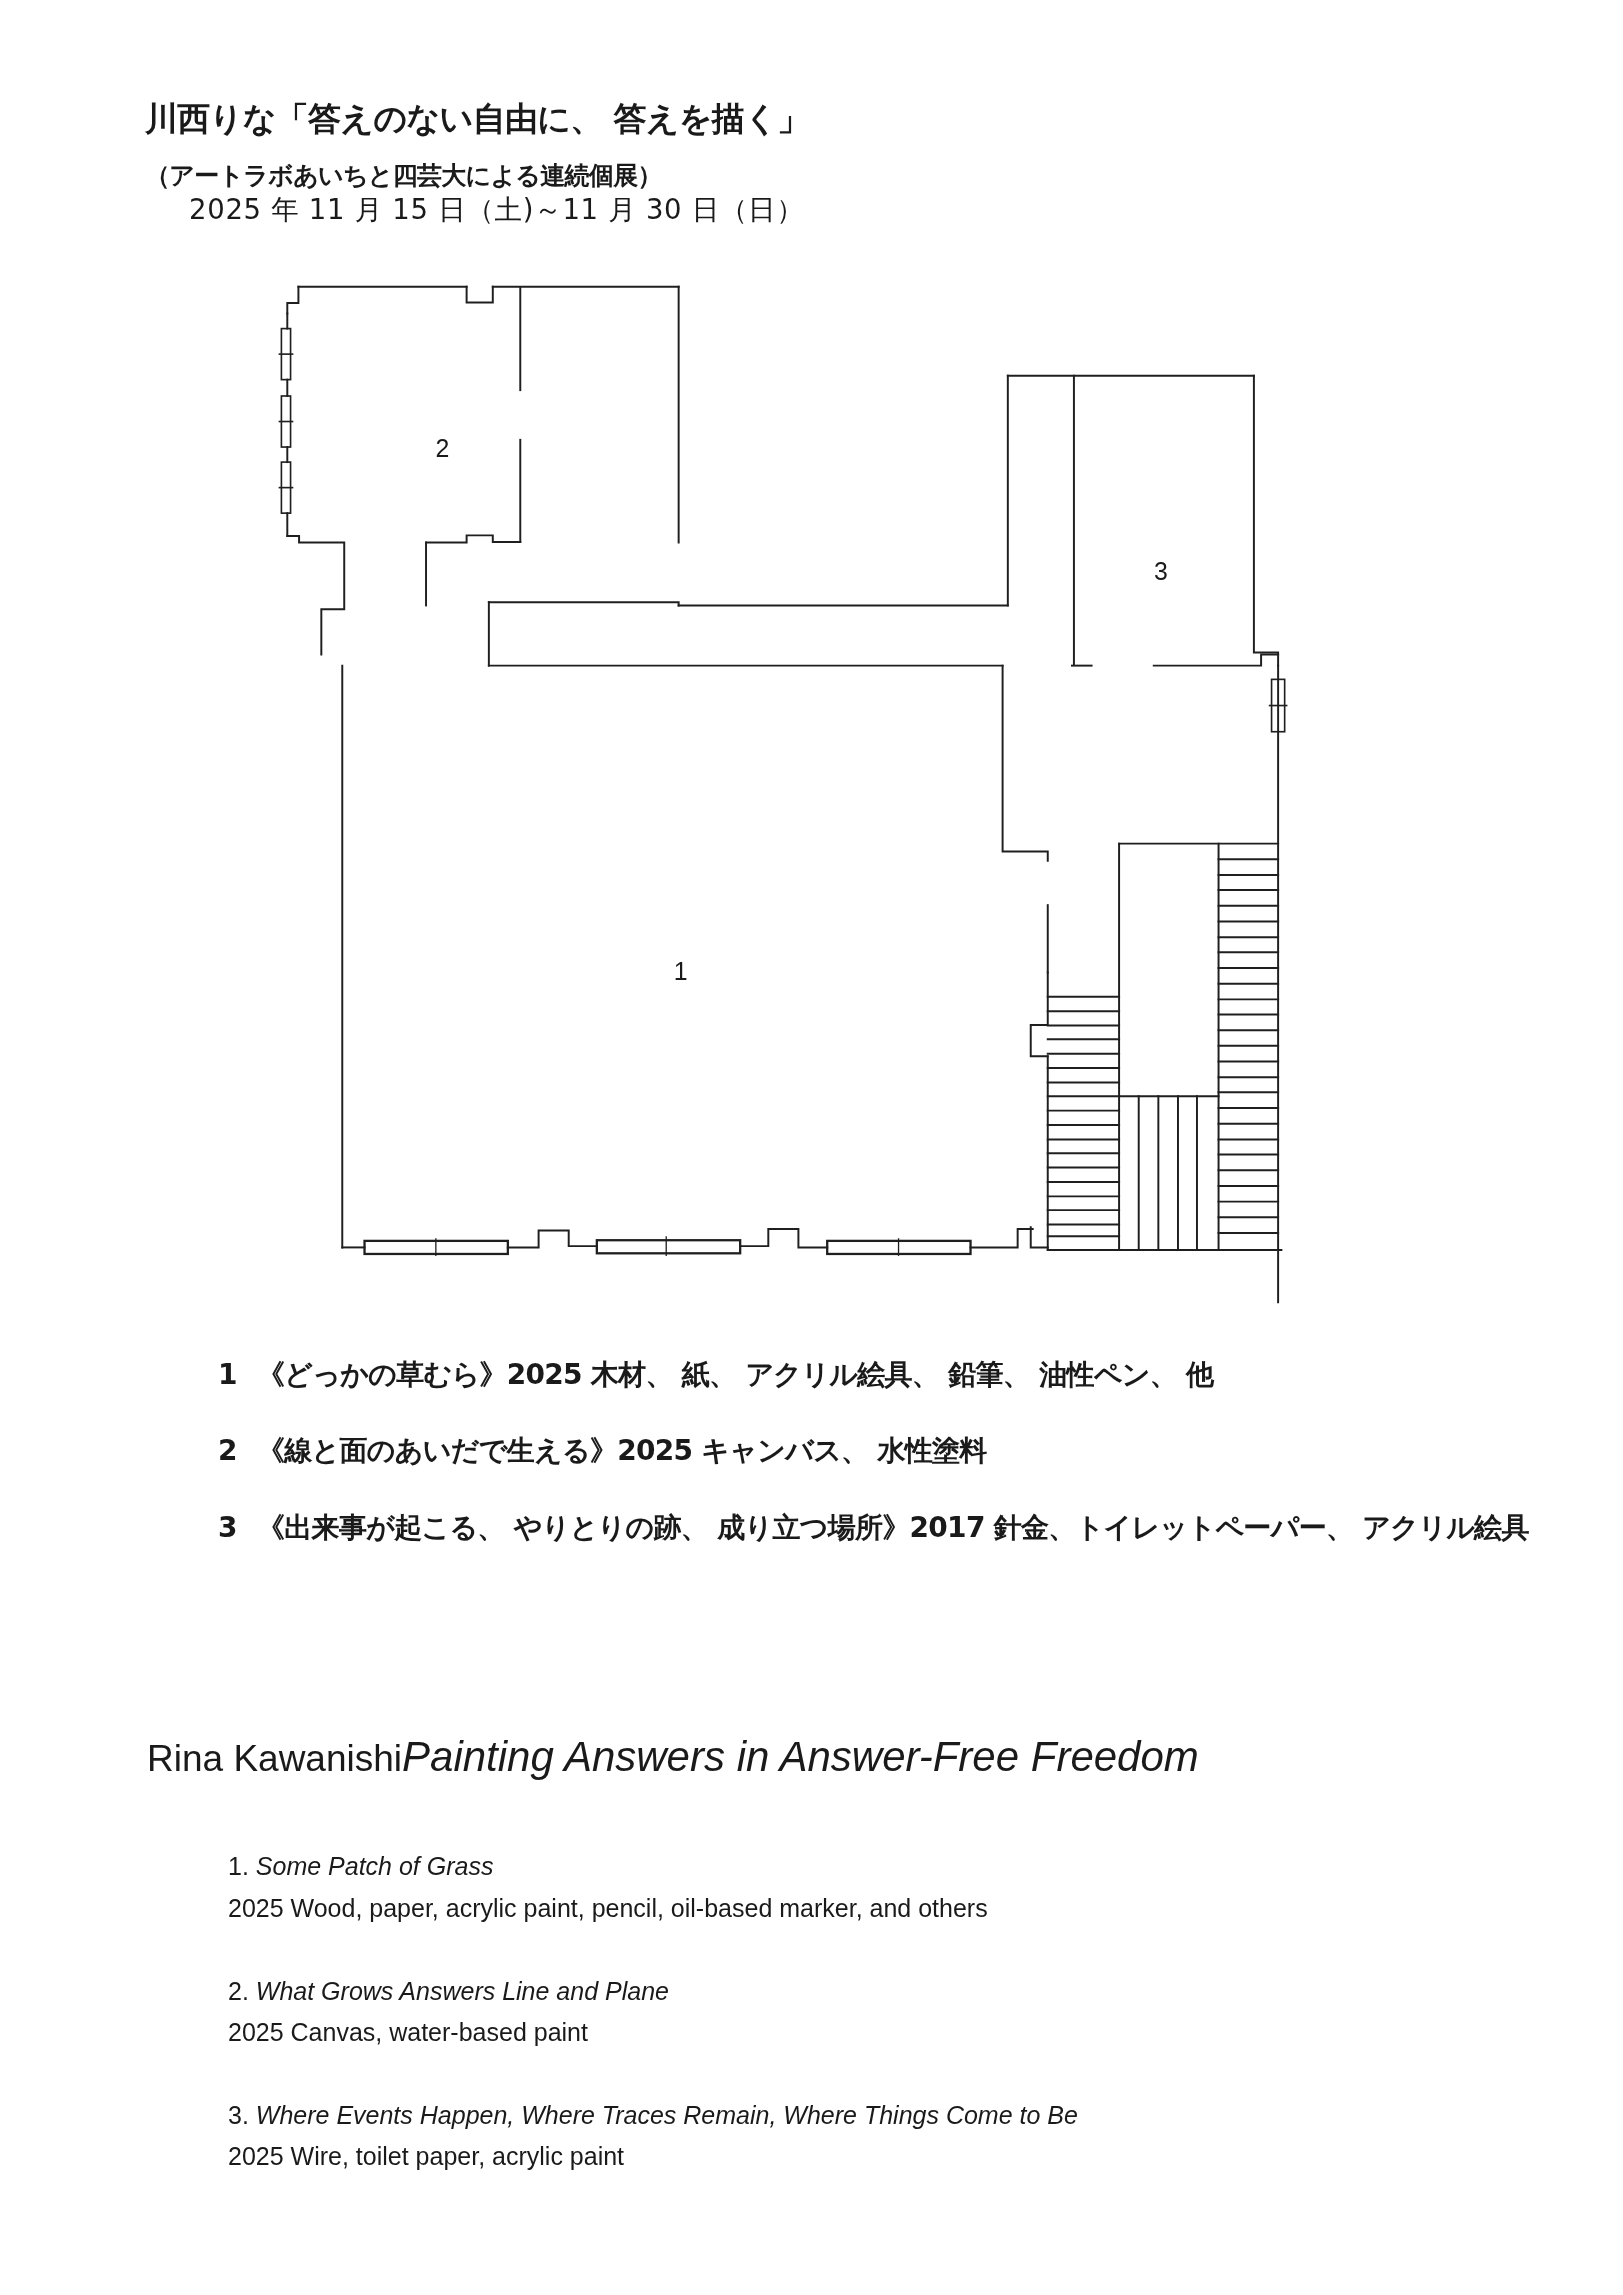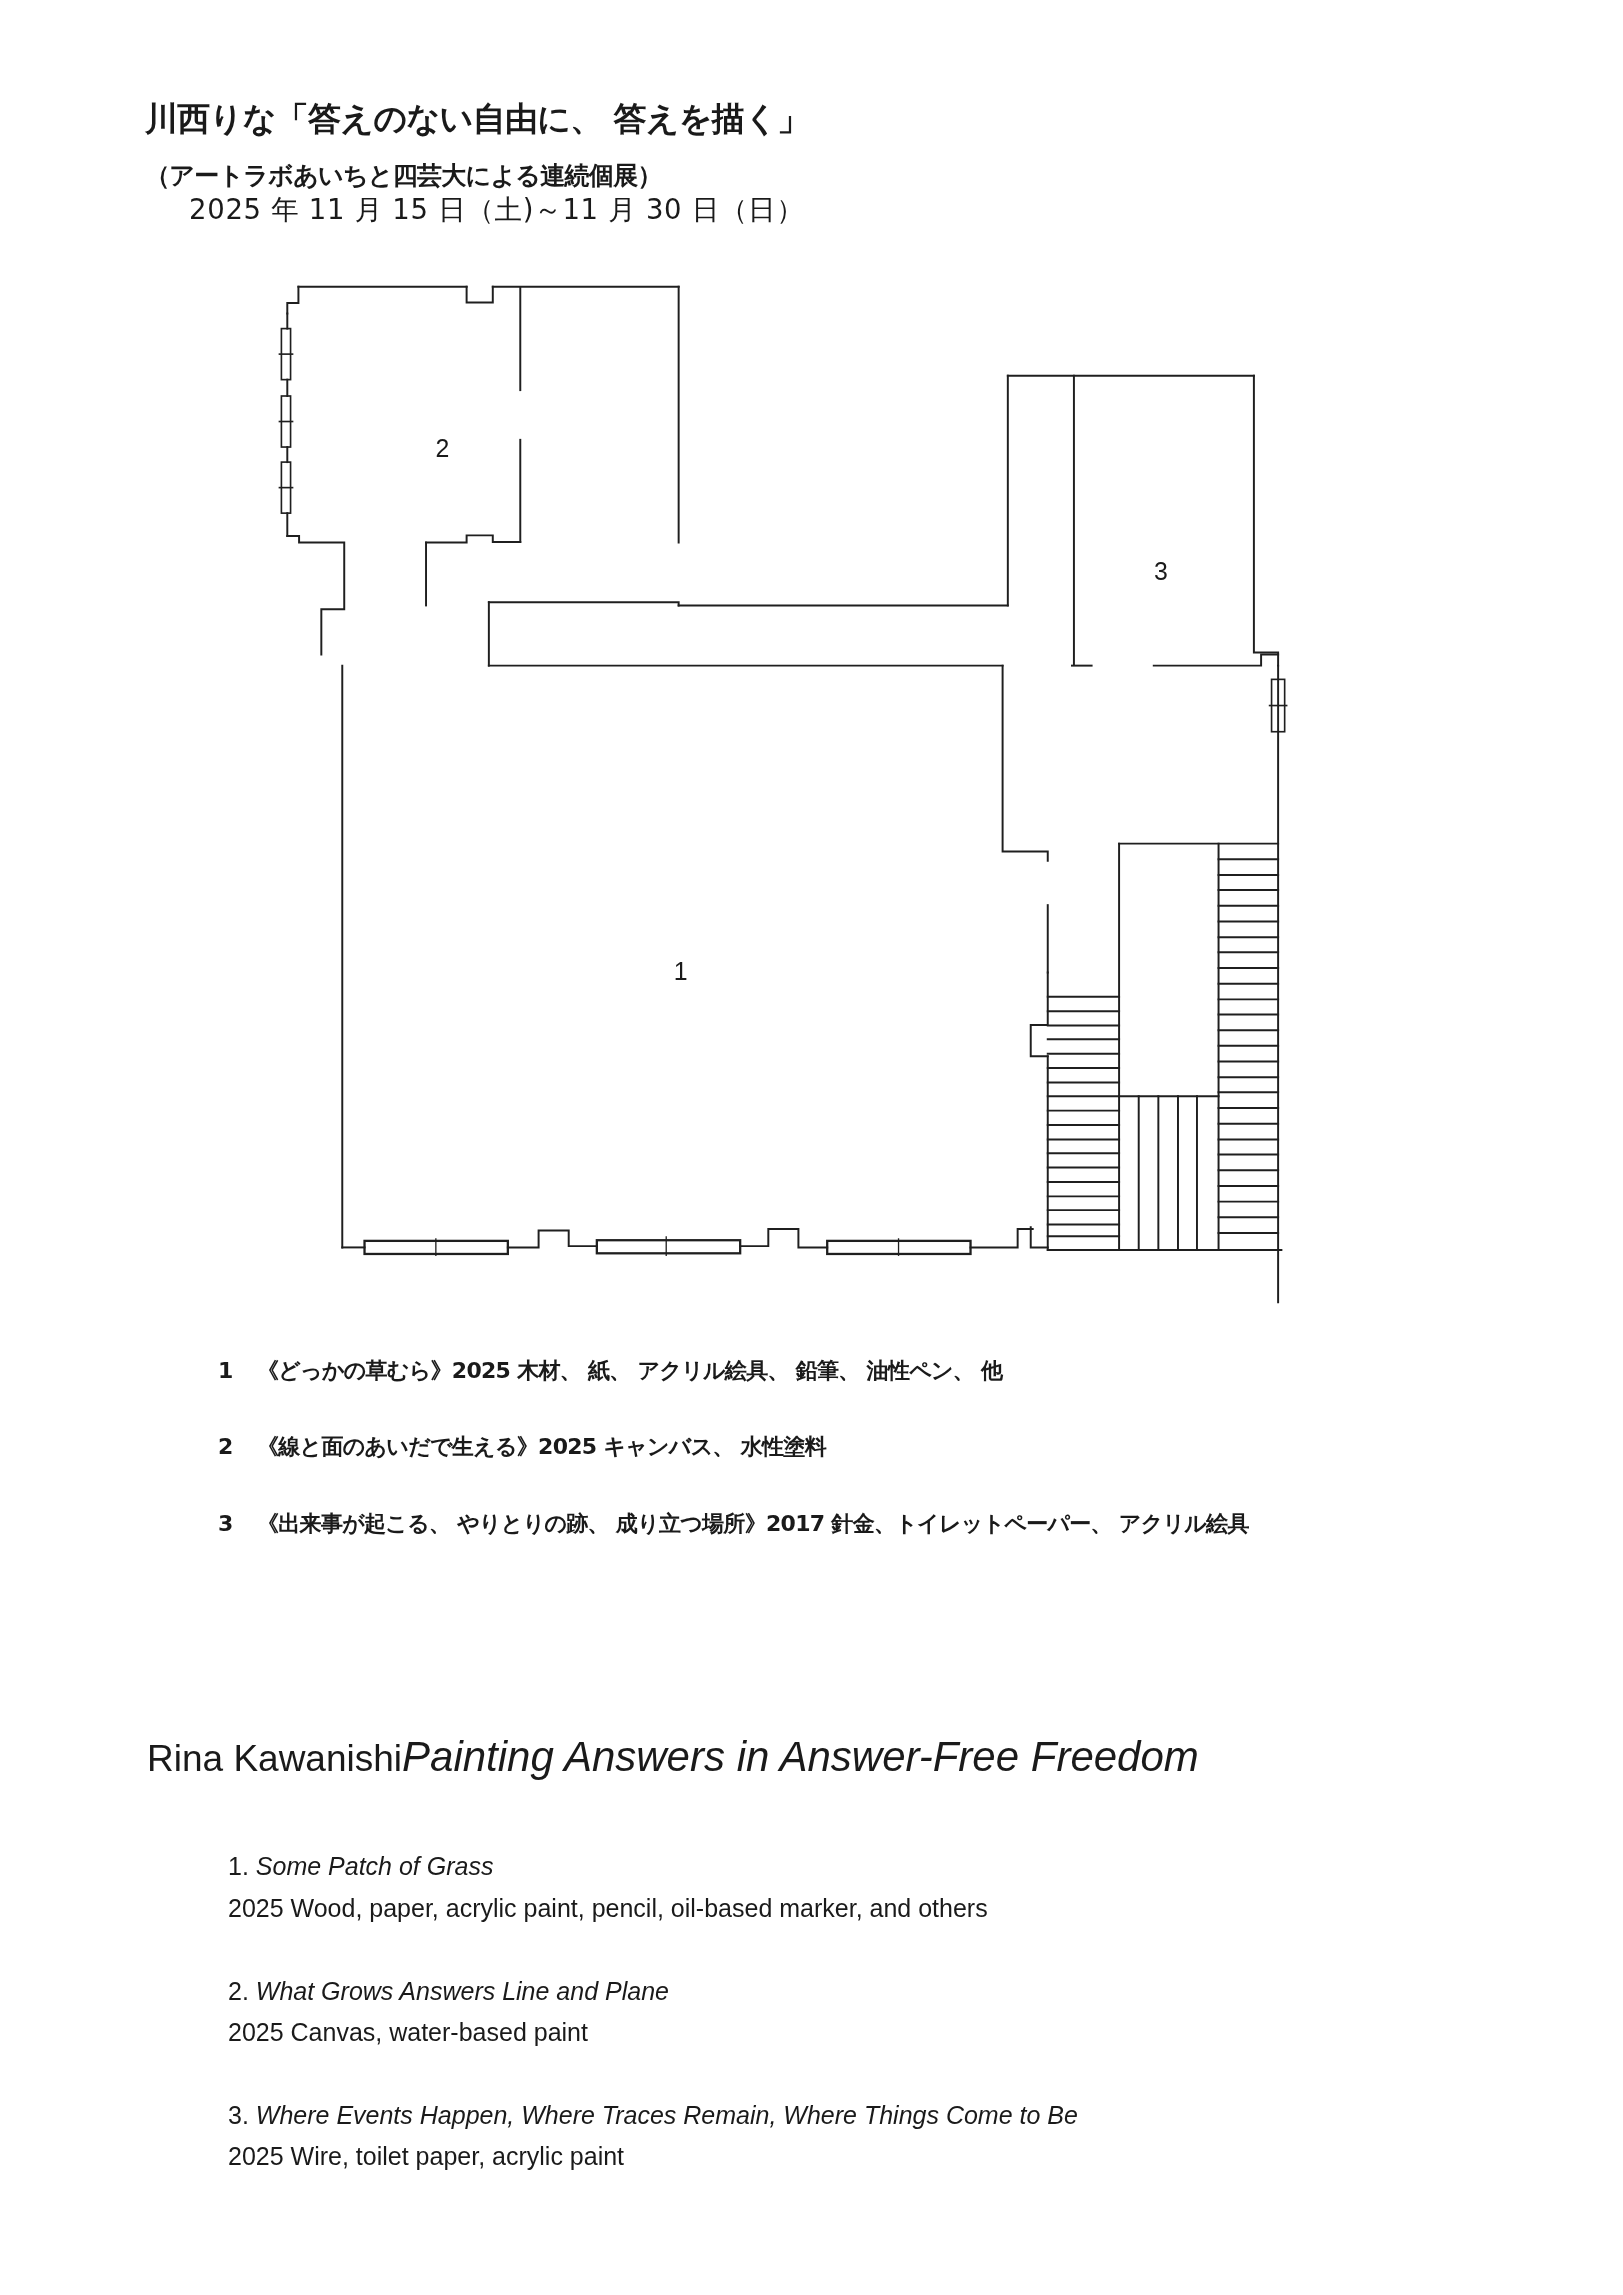--- a/index.html
+++ b/index.html
@@ -7,21 +7,21 @@
       width: 1623px; height: 2295px; position: relative; overflow: hidden;
       color: #1a1a1a;
       font-family: "DejaVu Sans", "Liberation Sans", sans-serif;
     }
     .abs { position: absolute; white-space: nowrap; }
     .title-ja { left: 145px; top: 97px; font-size: 33px; font-weight: bold; letter-spacing: -0.7px; }
     .subtitle-ja { left: 145px; top: 159px; font-size: 25px; font-weight: bold; letter-spacing: -0.7px; }
     .dates-ja { left: 145px; top: 192px; font-size: 27.5px; letter-spacing: 0.7px; margin-left: 44px; }
     .plan { position: absolute; left: 0; top: 0; }
     .room-label { font-family: "Liberation Sans", sans-serif; font-size: 38px; fill: #1a1a1a; }
-    .ja-item { left: 218px; font-size: 22px; font-weight: bold; letter-spacing: -0.7px; }
+    .ja-item { left: 218px; font-size: 28px; font-weight: bold; letter-spacing: -0.7px; }
     .ja-item .num { display: inline-block; width: 39px; }
     .en-header { left: 147px; top: 1733px; font-family: "Liberation Sans", sans-serif; font-size: 37px; }
     .en-header .artist { }
     .en-header .show { font-style: italic; font-size: 42px; }
     .en-item { left: 228px; font-family: "Liberation Sans", sans-serif; font-size: 25px; }
     .en-item .t { font-style: italic; }
   </style>
 </head>
 <body>
 

